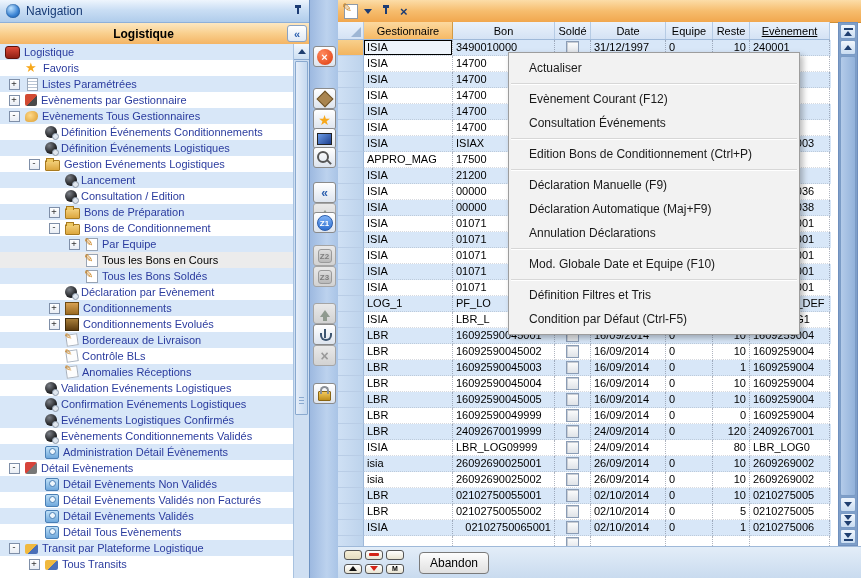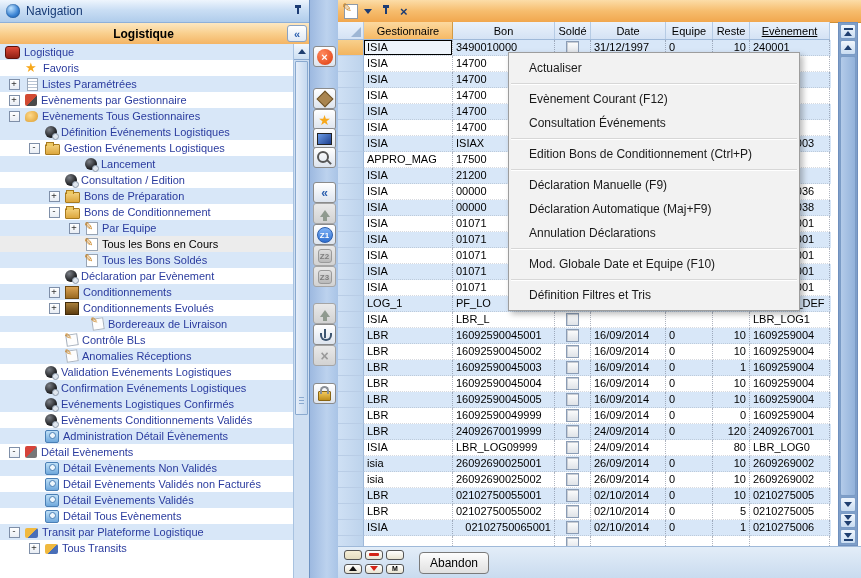--- a/index.html
+++ b/index.html
@@ -160,33 +160,38 @@
           <span class="ti ti-dolly"></span>
           <span class="tlabel">Evènements par Gestionnaire</span>
         </div>
         <div class="tree-row odd" style="padding-left: 4px;">
           <span class="expwrap">
             <span class="exp">-</span>
           </span>
           <span class="ti ti-hands"></span>
           <span class="tlabel">Evènements Tous Gestionnaires</span>
         </div>
+        <div class="tree-row" style="padding-left: 24px;">
+          <span class="expwrap"></span>
+          <span class="ti ti-declaration"></span>
+          <span class="tlabel">Définition Événements Conditionnements</span>
+        </div>
         <div class="tree-row odd" style="padding-left: 24px;">
           <span class="expwrap"></span>
           <span class="ti ti-declaration"></span>
           <span class="tlabel">Définition Événements Logistiques</span>
         </div>
         <div class="tree-row" style="padding-left: 24px;">
           <span class="expwrap">
             <span class="exp">-</span>
           </span>
           <span class="ti ti-folder"></span>
           <span class="tlabel">Gestion Evénements Logistiques</span>
         </div>
-        <div class="tree-row odd" style="padding-left: 64px;">
+        <div class="tree-row odd" style="padding-left: 44px;">
           <span class="expwrap"></span>
           <span class="ti ti-declaration"></span>
           <span class="tlabel">Lancement</span>
         </div>
         <div class="tree-row" style="padding-left: 44px;">
           <span class="expwrap"></span>
           <span class="ti ti-declaration"></span>
           <span class="tlabel">Consultation / Edition</span>
         </div>
         <div class="tree-row odd" style="padding-left: 44px;">
@@ -232,21 +237,21 @@
           <span class="ti ti-package"></span>
           <span class="tlabel">Conditionnements</span>
         </div>
         <div class="tree-row" style="padding-left: 44px;">
           <span class="expwrap">
             <span class="exp">+</span>
           </span>
           <span class="ti ti-package2"></span>
           <span class="tlabel">Conditionnements Evolués</span>
         </div>
-        <div class="tree-row odd" style="padding-left: 70px;">
+        <div class="tree-row odd" style="padding-left: 44px;">
           <span class="expwrap"></span>
           <span class="ti ti-note"></span>
           <span class="tlabel">Bordereaux de Livraison</span>
         </div>
         <div class="tree-row" style="padding-left: 44px;">
           <span class="expwrap"></span>
           <span class="ti ti-note"></span>
           <span class="tlabel">Contrôle BLs</span>
         </div>
         <div class="tree-row odd" style="padding-left: 44px;">
@@ -344,21 +349,21 @@
       </button>
       <button class="tb" style="top: 147px;">
         <span class="ic-search"></span>
       </button>
       <button class="tb" style="top: 182px;">
         <span class="ic-collapse">«</span>
       </button>
       <button class="tb dis" style="top: 203px;">
         <span class="ic-up"></span>
       </button>
-      <button class="tb" style="top: 224px;">
+      <button class="tb" style="top: 212px;">
         <span class="ic-zoom-active">Z1</span>
       </button>
       <button class="tb dis" style="top: 245px;">
         <span class="ic-zoom-dis">Z2</span>
       </button>
       <button class="tb dis" style="top: 266px;">
         <span class="ic-zoom-dis">Z3</span>
       </button>
       <button class="tb dis" style="top: 303px;">
         <span class="ic-up"></span>
@@ -851,15 +856,18 @@
         <span>Annulation Déclarations</span>
       </div>
       <div class="msep"></div>
       <div class="mi">
         <span>Mod. Globale Date et Equipe (F10)</span>
       </div>
       <div class="msep"></div>
       <div class="mi">
         <span>Définition Filtres et Tris</span>
       </div>
+      <div class="mi">
+        <span>Condition par Défaut (Ctrl-F5)</span>
+      </div>
     </div>
 
 </div>
 
 </body></html>

